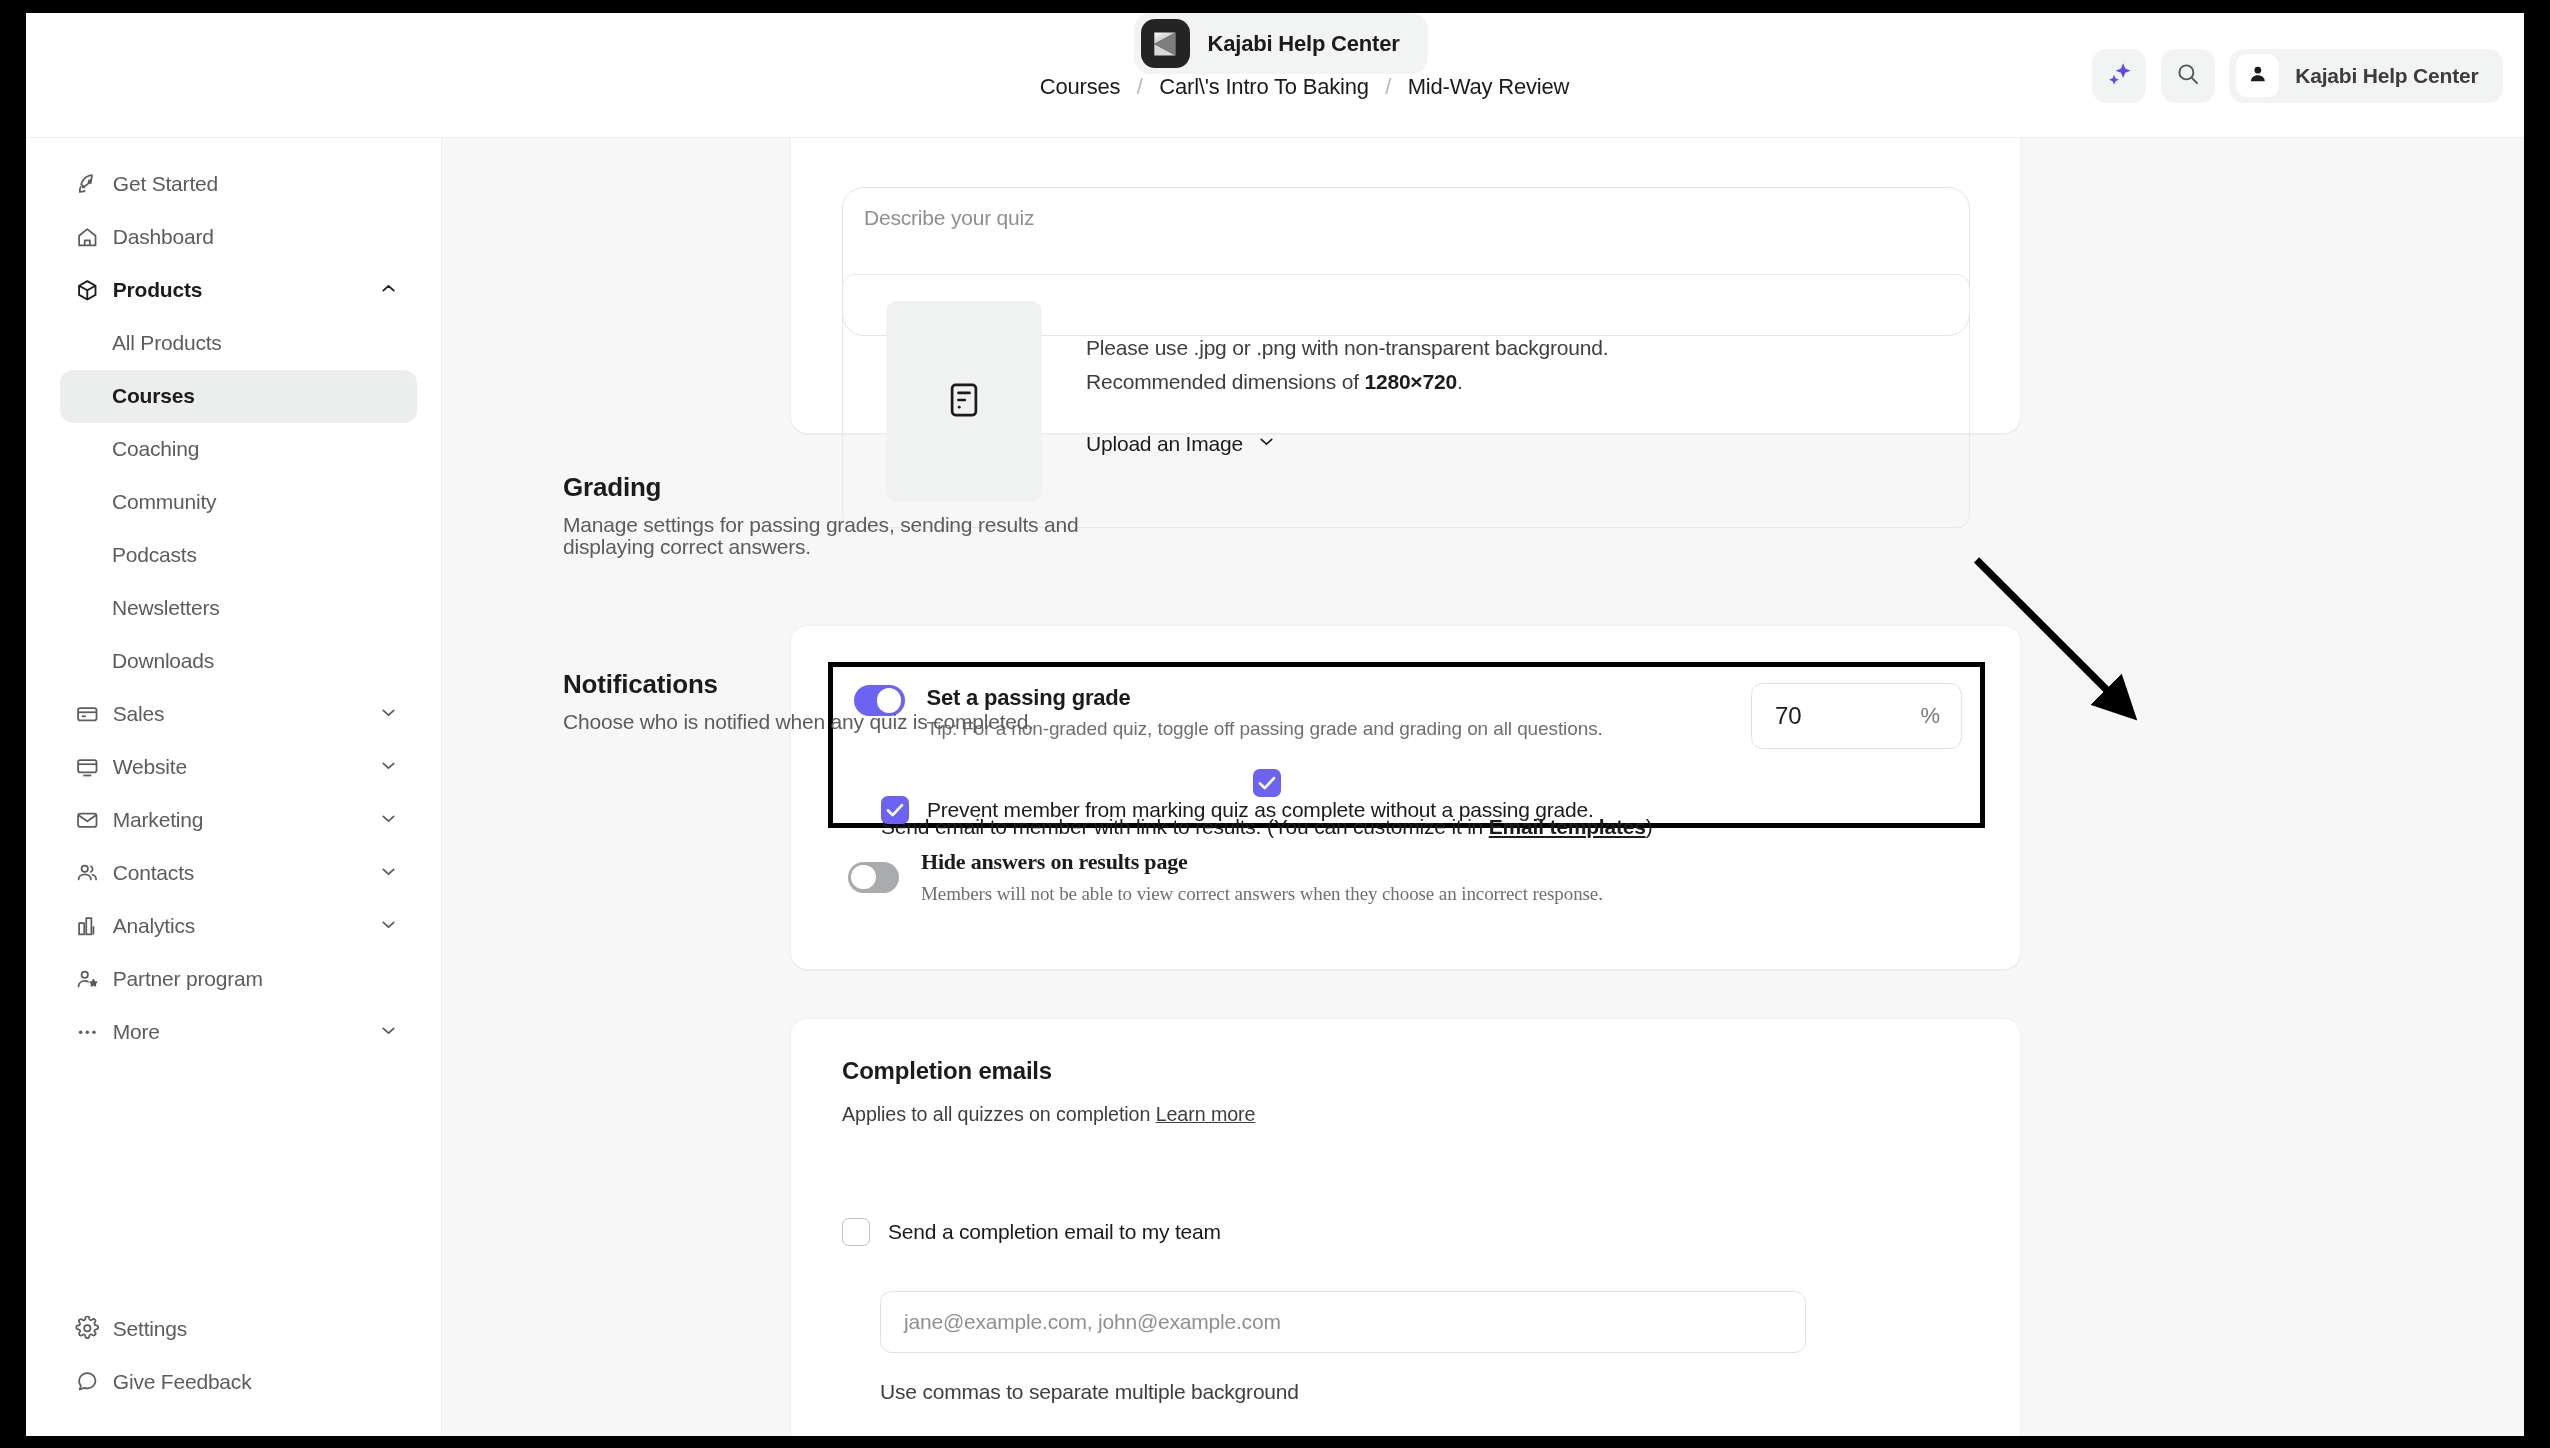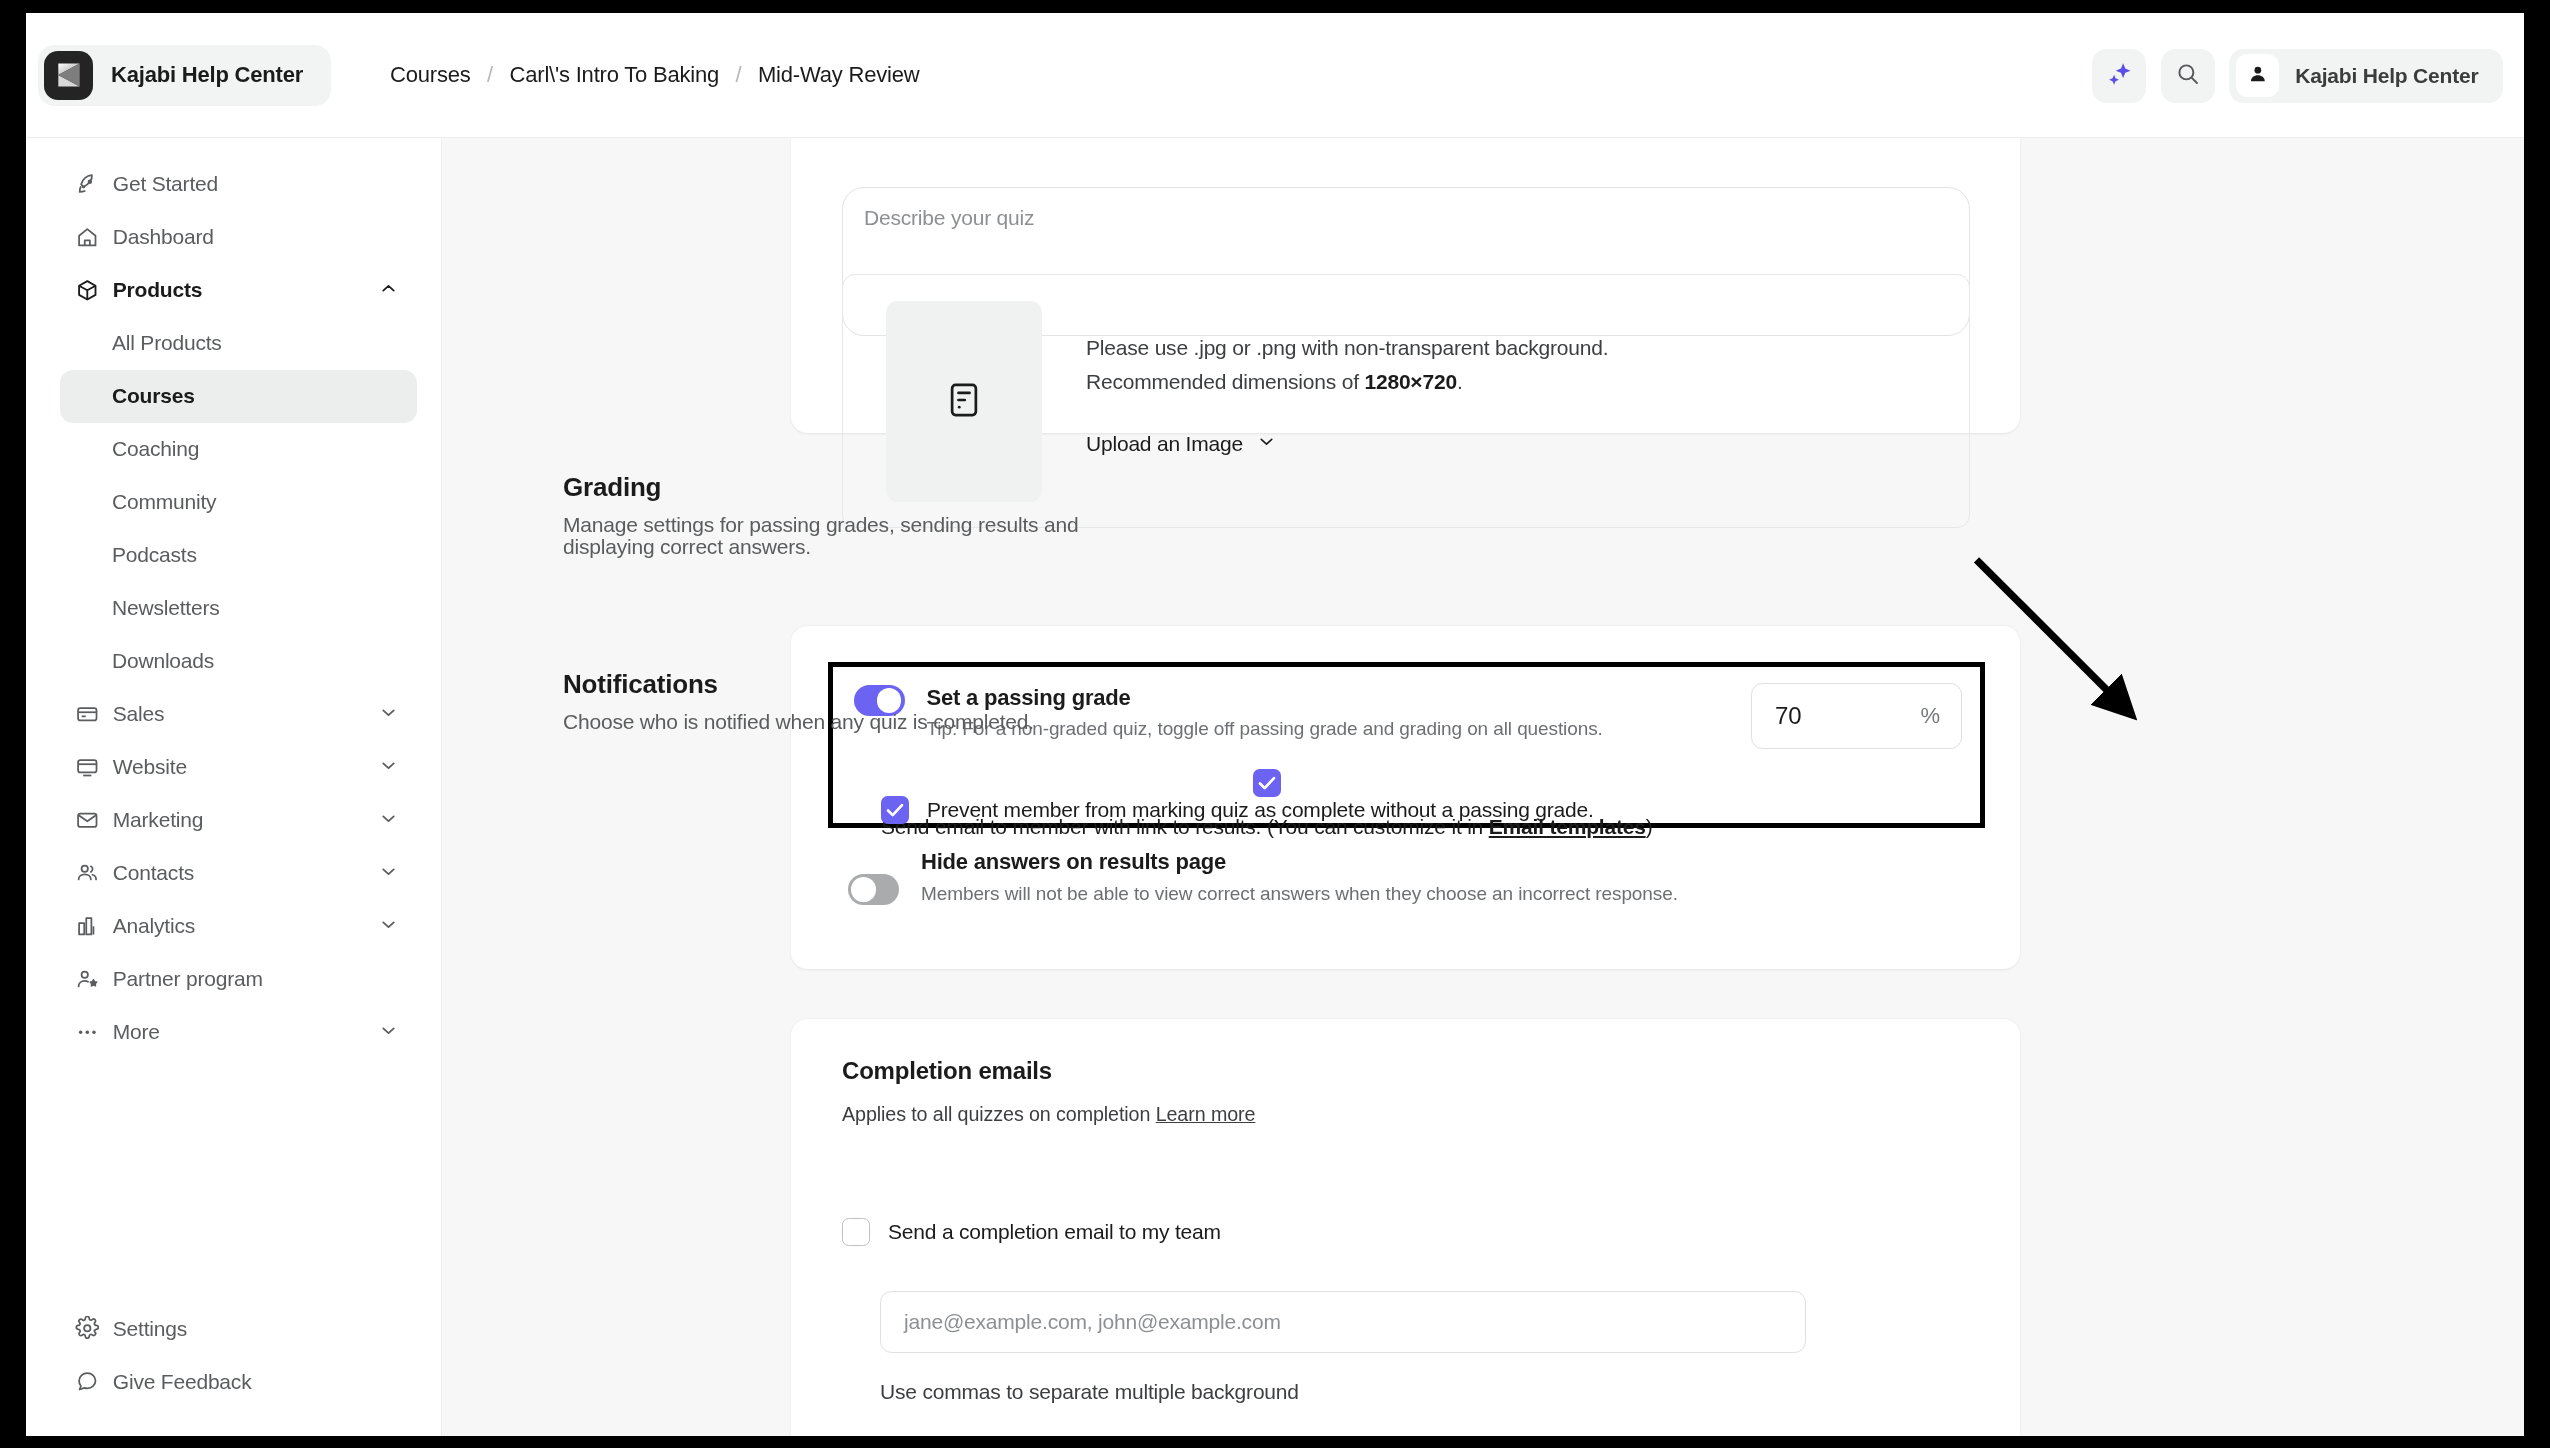--- a/index.html
+++ b/index.html
@@ -15,21 +15,21 @@
     width: 2498px; height: 1423px;
     background: #ffffff;
     overflow: hidden;
   }
 
   
   .topbar {
     position: absolute; left: 0; top: 0; width: 2498px; height: 125px;
     background: #ffffff;
     border-bottom: 1.6px solid #eceded;
-    display: flex; align-items: center;
+    display: flex; align-items: center; flex-direction: column;
   }
   .brand {
     display: flex; align-items: center; gap: 18px;
     background: #f2f3f3; border-radius: 16.4px;
     height: 61px; padding: 0 28px 0 6.6px;
     margin-left: 11.5px;
   }
   .brand-logo {
     width: 49px; height: 49px; border-radius: 14px; background: #242424;
     display: flex; align-items: center; justify-content: center;
@@ -479,21 +479,21 @@
         <div class="cb-row" style="position:absolute; left:48px; top:129px;">
           <div class="cbx checked">
             <svg width="28" height="28" viewBox="0 0 24 24" fill="none" stroke="#ffffff" stroke-width="2.3" stroke-linecap="round" stroke-linejoin="round">
                 <path d="M6 12.4l4 4 8-8.6"></path>
               </svg>
           </div>
           <div class="cb-label">Prevent member from marking quiz as complete without a passing grade.</div>
         </div>
       </div>
 
-      <div style="position:absolute; left:57px; top:223px; display:flex; align-items:flex-end; gap:22px;">
+      <div style="position:absolute; left:57px; top:223px; display:flex; align-items:center; gap:22px;font-family:Liberation Serif, serif;">
         <div class="toggle off">
           <div class="knob"></div>
         </div>
         <div>
           <div class="row-title">Hide answers on results page</div>
           <div class="row-sub" style="margin-top:8.2px">Members will not be able to view correct answers when they choose an incorrect response.</div>
         </div>
       </div>
     </div>
 

